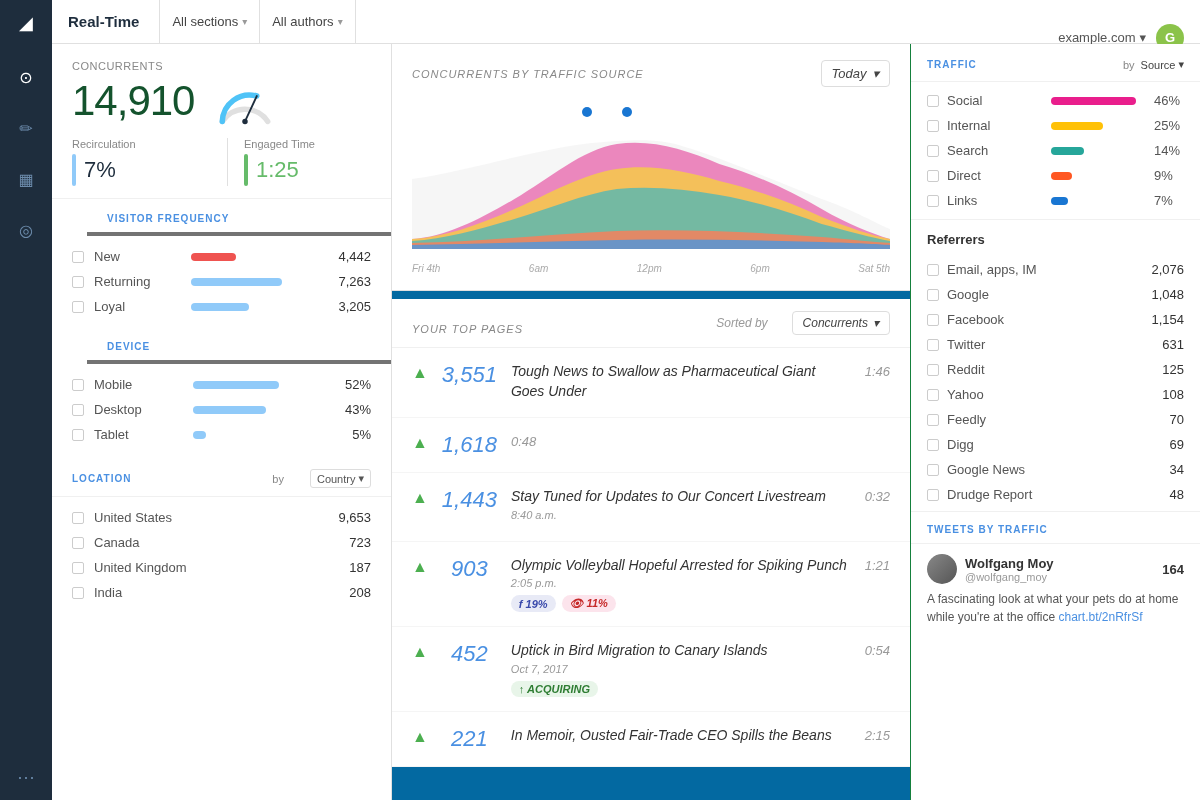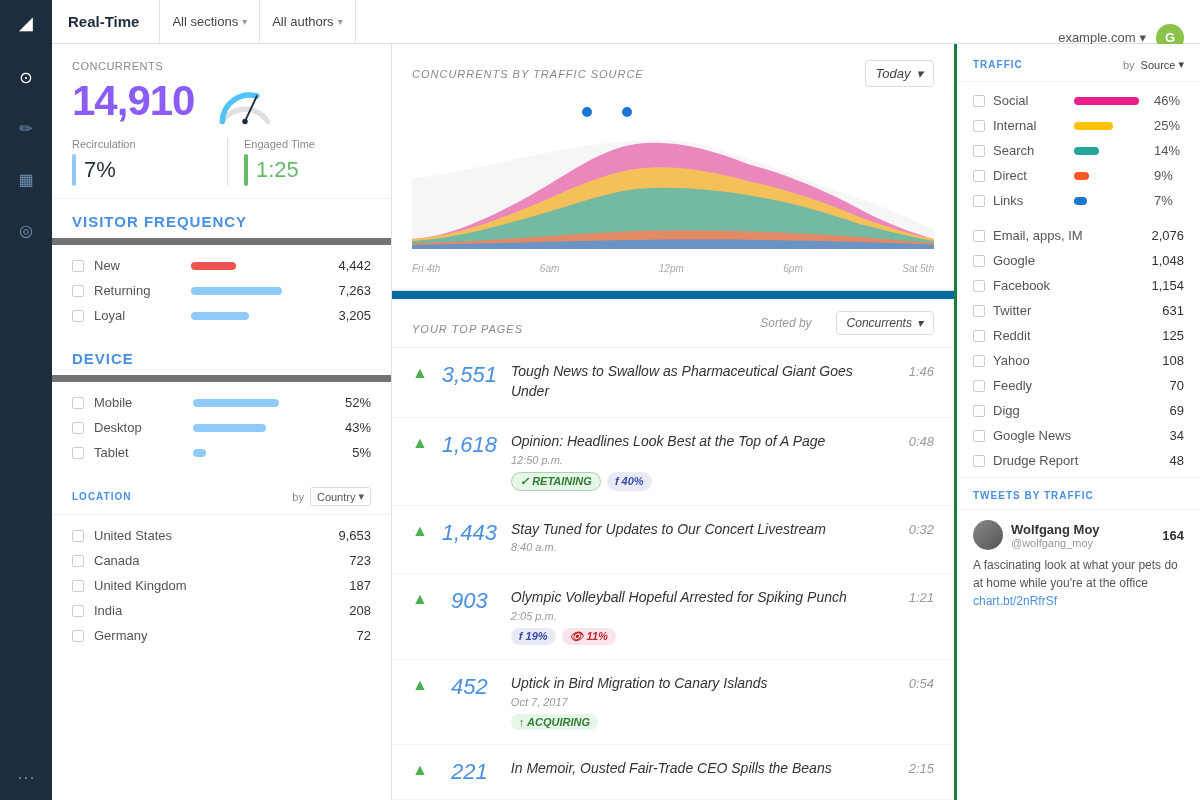--- a/index.html
+++ b/index.html
@@ -28,54 +28,54 @@
     
     .content-area { display: flex; flex: 1; overflow: hidden; }
 
     
     .left-panel { width: 340px; background: #fff; border-right: 1px solid #e0e0e0; overflow-y: auto; flex-shrink: 0; }
 
     
     .stats-section { padding: 16px 20px 12px; border-bottom: 1px solid #f0f0f0; }
     .concurrents-label { font-size: 11px; color: #888; text-transform: uppercase; letter-spacing: 0.5px; margin-bottom: 4px; }
     .concurrents-row { display: flex; align-items: center; gap: 16px; }
-    .concurrents-value { font-size: 42px; font-weight: 700; color: #8b5cf6; letter-spacing: -1px; }
+    .concurrents-value { font-size: 42px; font-weight: 400; color: #14532d; letter-spacing: -1px; }
     .gauge-svg { width: 70px; height: 50px; }
 
     .metrics-row { display: flex; gap: 0; margin-top: 12px; }
     .metric-box { flex: 1; display: flex; flex-direction: column; gap: 4px; }
     .metric-box:first-child { border-right: 1px solid #e0e0e0; padding-right: 28px; }
     .metric-box:last-child { padding-left: 16px; }
     .metric-label { font-size: 11px; color: #888; }
     .metric-value-row { display: flex; align-items: center; gap: 8px; }
     .metric-bar { width: 4px; height: 32px; border-radius: 2px; }
     .metric-value { font-size: 22px; font-weight: 300; color: #1e2d3d; }
 
     
-    .section-header { padding: 14px 20px 8px; font-size: 15px; font-weight: 700; text-transform: uppercase; letter-spacing: 1px; color: #4a90e2; border-bottom: 7px solid #737373; }
+    .section-header { padding: 14px 20px 8px; font-size: 10px; font-weight: 700; text-transform: uppercase; letter-spacing: 1px; color: #4a90e2; border-bottom: 4px solid #737373; margin-left: 35px; }
 
     
     .freq-list { padding: 8px 20px; }
     .freq-item { display: flex; align-items: center; gap: 10px; padding: 5px 0; }
     .freq-checkbox { width: 12px; height: 12px; border: 1px solid #ccc; border-radius: 2px; flex-shrink: 0; }
     .freq-label { color: #555; flex: 1; font-size: 13px; }
     .freq-bar-container { flex: 1.5; }
     .freq-bar { height: 8px; border-radius: 4px; }
     .freq-count { color: #333; font-size: 13px; min-width: 40px; text-align: right; }
 
     
     .device-list { padding: 8px 20px; }
     .device-item { display: flex; align-items: center; gap: 10px; padding: 5px 0; }
     .device-label { color: #555; flex: 1; font-size: 13px; }
     .device-bar-container { flex: 1.5; }
     .device-bar { height: 8px; border-radius: 4px; background: #90caf9; }
     .device-pct { color: #333; font-size: 13px; min-width: 35px; text-align: right; }
 
     
-    .location-header { display: flex; align-items: center; padding: 14px 20px 8px; border-bottom: 1px solid #f0f0f0; }
+    .location-header { display: flex; align-items: center; padding: 14px 20px 8px; border-bottom: 1px solid #f0f0f0; gap: 20px; }
     .location-title { font-size: 10px; font-weight: 700; text-transform: uppercase; letter-spacing: 1px; color: #4a90e2; flex: 1; }
     .location-by { font-size: 11px; color: #888; margin-right: 6px; }
     .location-dropdown { font-size: 11px; color: #555; display: flex; align-items: center; gap: 3px; cursor: pointer; border: 1px solid #ddd; border-radius: 3px; padding: 2px 6px; }
     .location-list { padding: 8px 20px; }
     .location-item { display: flex; align-items: center; gap: 10px; padding: 5px 0; }
     .location-label { color: #555; flex: 1; font-size: 13px; }
     .location-count { color: #333; font-size: 13px; }
 
     
     .center-panel { flex: 1; overflow-y: auto; background: #0369a1; font-style: italic; }
@@ -106,21 +106,21 @@
     .page-meta { font-size: 11px; color: #999; margin-bottom: 6px; }
     .page-badges { display: flex; gap: 6px; }
     .badge { display: flex; align-items: center; gap: 4px; border-radius: 12px; padding: 2px 8px; font-size: 11px; font-weight: 600; }
     .badge-green { background: #e8f5e9; color: #2e7d32; border: 1px solid #a5d6a7; }
     .badge-fb { background: #e8eaf6; color: #3949ab; }
     .badge-eye { background: #fce4ec; color: #c62828; }
     .badge-acq { background: #e8f5e9; color: #2e7d32; }
     .page-time { font-size: 13px; color: #999; flex-shrink: 0; margin-top: 2px; }
 
     
-    .right-panel { width: 246px; background: #fff; border-left: 3px solid #15803d; overflow-y: auto; flex-shrink: 0; }
+    .right-panel { width: 290px; background: #fff; border-left: 1px solid #15803d; overflow-y: auto; flex-shrink: 0; }
 
     .traffic-header { display: flex; align-items: center; padding: 14px 16px 10px; border-bottom: 1px solid #f0f0f0; }
     .traffic-title { font-size: 10px; font-weight: 700; text-transform: uppercase; letter-spacing: 1px; color: #4a90e2; flex: 1; }
     .traffic-by { font-size: 11px; color: #888; margin-right: 6px; }
     .traffic-source-dropdown { font-size: 11px; color: #444; display: flex; align-items: center; gap: 3px; cursor: pointer; }
 
     .traffic-list { padding: 6px 16px; }
     .traffic-item { display: flex; align-items: center; gap: 8px; padding: 5px 0; }
     .traffic-check { width: 12px; height: 12px; border: 1px solid #ccc; border-radius: 2px; flex-shrink: 0; }
     .traffic-label { flex: 1; color: #555; font-size: 13px; }
@@ -298,25 +298,20 @@
         <div class="location-item">
           <div class="freq-checkbox"></div>
           <span class="location-label">United Kingdom</span>
           <span class="location-count">187</span>
         </div>
         <div class="location-item">
           <div class="freq-checkbox"></div>
           <span class="location-label">India</span>
           <span class="location-count">208</span>
         </div>
-        <div class="location-item">
-          <div class="freq-checkbox"></div>
-          <span class="location-label">Germany</span>
-          <span class="location-count">72</span>
-        </div>
       </div>
     </div>
 
     <div class="center-panel">
 
       <div class="chart-section">
         <div class="chart-header">
           <span class="chart-title">CONCURRENTS BY TRAFFIC SOURCE</span>
           <div class="chart-dropdown">
             <span>Today</span>
@@ -370,28 +365,20 @@
           <span class="page-count">3,551</span>
           <div class="page-content">
             <div class="page-title-text">Tough News to Swallow as Pharmaceutical Giant Goes Under</div>
           </div>
           <span class="page-time">1:46</span>
         </div>
 
         <div class="page-item">
           <span class="page-arrow" style="color:#4caf50">▲</span>
           <span class="page-count">1,618</span>
-          <div class="page-content">
-            <div class="page-title-text">Opinion: Headlines Look Best at the Top of A Page</div>
-            <div class="page-meta">12:50 p.m.</div>
-            <div class="page-badges">
-              <span class="badge badge-green">✓ RETAINING</span>
-              <span class="badge badge-fb">f 40%</span>
-            </div>
-          </div>
           <span class="page-time">0:48</span>
         </div>
 
         <div class="page-item">
           <span class="page-arrow" style="color:#4caf50">▲</span>
           <span class="page-count">1,443</span>
           <div class="page-content">
             <div class="page-title-text">Stay Tuned for Updates to Our Concert Livestream</div>
             <div class="page-meta">8:40 a.m.</div>
           </div>
@@ -483,20 +470,21 @@
         <div class="traffic-item">
           <div class="traffic-check"></div>
           <span class="traffic-label">Links</span>
           <div style="flex:1">
               <div class="traffic-bar" style="width:18%;background:#1976d2;"></div>
             </div>
           <span class="traffic-pct">7%</span>
         </div>
       </div>
 
+      <div class="referrers-header">Referrers</div>
       <div class="referrer-list">
         <div class="referrer-item">
           <div class="referrer-check"></div>
           <span class="referrer-label">Email, apps, IM</span>
           <span class="referrer-count">2,076</span>
         </div>
         <div class="referrer-item">
           <div class="referrer-check"></div>
           <span class="referrer-label">Google</span>
           <span class="referrer-count">1,048</span>

